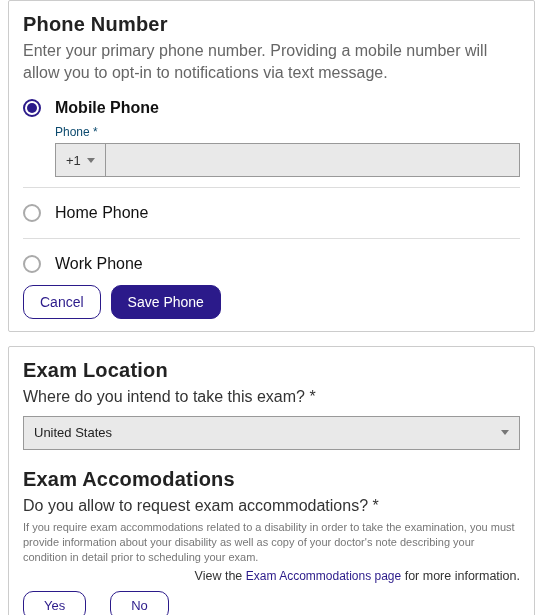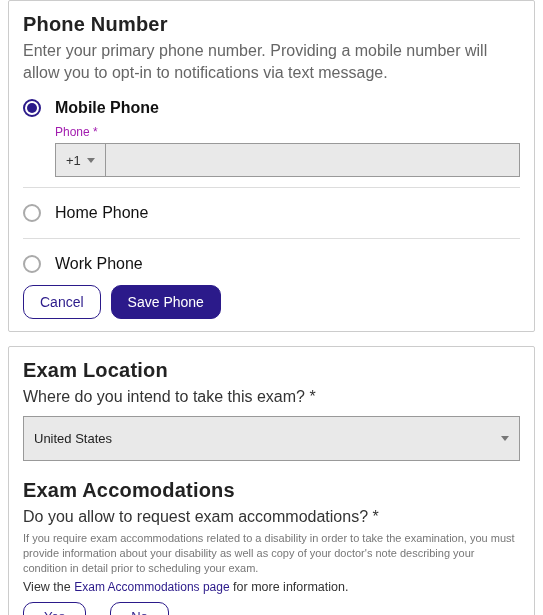--- a/index.html
+++ b/index.html
@@ -8,34 +8,34 @@
   .section-title { font-size: 20px; font-weight: 700; margin-bottom: 4px; letter-spacing: 0.2px; }
   .help-text { font-size: 16px; color: #666; line-height: 1.35; margin-bottom: 10px; }
   .hint-text { font-size: 11px; color: #777; line-height: 1.35; margin-bottom: 4px; }
   .radio-row { display: flex; align-items: center; gap: 14px; padding: 6px 0; }
   .radio-outer { width: 18px; height: 18px; border: 2px solid #aaa; border-radius: 50%; display:flex; align-items:center; justify-content:center; background:#fff; cursor:pointer; flex-shrink:0; }
   .radio-outer.selected { border-color: #2b1a8a; }
   .radio-inner { width:10px; height:10px; border-radius:50%; background:#2b1a8a; }
   .radio-label { font-size: 16px; color:#111; }
   .radio-label.bold { font-weight:700; }
   .expand-block { padding-left: 32px; margin-top: 2px; margin-bottom: 8px; }
-  .sub-label { font-size: 12px; color:#a21caf; margin-bottom: 4px; }
+  .sub-label { font-size: 12px; color:#0c4a6e; margin-bottom: 4px; }
   .phone-input-wrap { display:flex; border:1px solid #999; height:34px; background:#e9e9e9; }
   .code-pill { display:flex; align-items:center; gap:6px; padding:0 10px; border-right:1px solid #999; font-size:13px; color:#333; cursor:pointer; }
   .chev { width:0; height:0; border-left:4px solid transparent; border-right:4px solid transparent; border-top:5px solid #777; }
   .phone-input { flex:1; border:none; background:#e9e9e9; padding:0 8px; font-size:13px; outline:none; }
   hr.sep { border:none; border-top:1px solid #ddd; margin: 10px 0; }
   .btn-row { display:flex; gap:10px; margin-top: 6px; }
   .btn { font-size:14px; padding: 8px 16px; border-radius:10px; cursor:pointer; font-weight:500; }
   .btn-outline { background:#fff; border:1.5px solid #2b1a8a; color:#2b1a8a; }
   .btn-solid { background:#2b1a8a; border:1.5px solid #2b1a8a; color:#fff; }
   .btn-sm { font-size:13px; padding: 6px 20px; }
-  .select-field { width:100%; height:45px; border:1px solid #999; background:#e9e9e9; display:flex; align-items:center; justify-content:space-between; padding:0 10px; font-size:13px; cursor:pointer; margin: 8px 0 18px 0; }
+  .select-field { width:100%; height:34px; border:1px solid #999; background:#e9e9e9; display:flex; align-items:center; justify-content:space-between; padding:0 10px; font-size:13px; cursor:pointer; margin: 8px 0 18px 0; }
   .link { color:#2b1a8a; text-decoration:none; font-size:12px; cursor:pointer; }
-  .info-line { font-size:12.5px; color:#333; margin-bottom:8px; }
+  .info-line { font-size:12.5px; color:#333; margin-bottom:8px;text-align:right; }
   .accom-btns { display:flex; gap:24px; margin-top:6px; }
 </style>
 </head>
 <body>
 
 <div class="card">
   <div class="section-title">Phone Number</div>
   <div class="help-text">Enter your primary phone number. Providing a mobile number will allow you to opt-in to notifications via text message.</div>
 
   <div class="radio-row">

